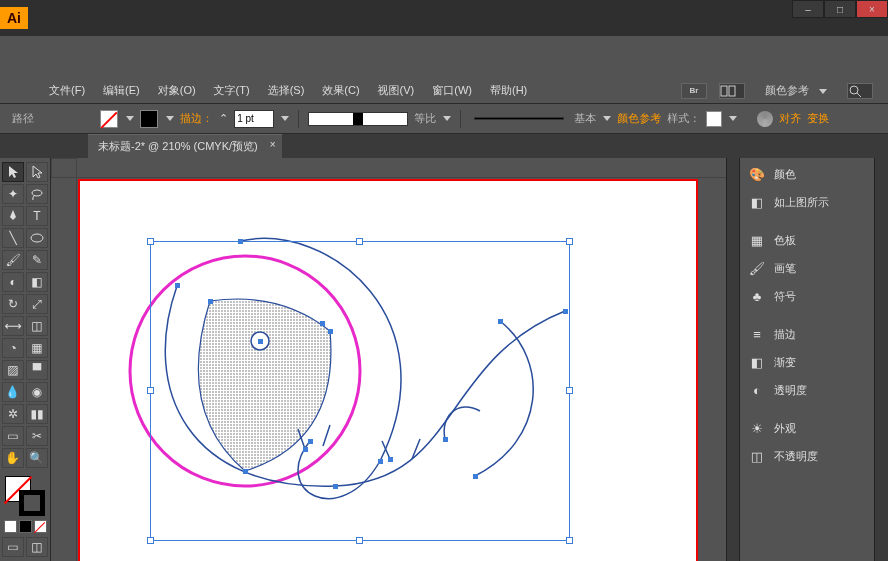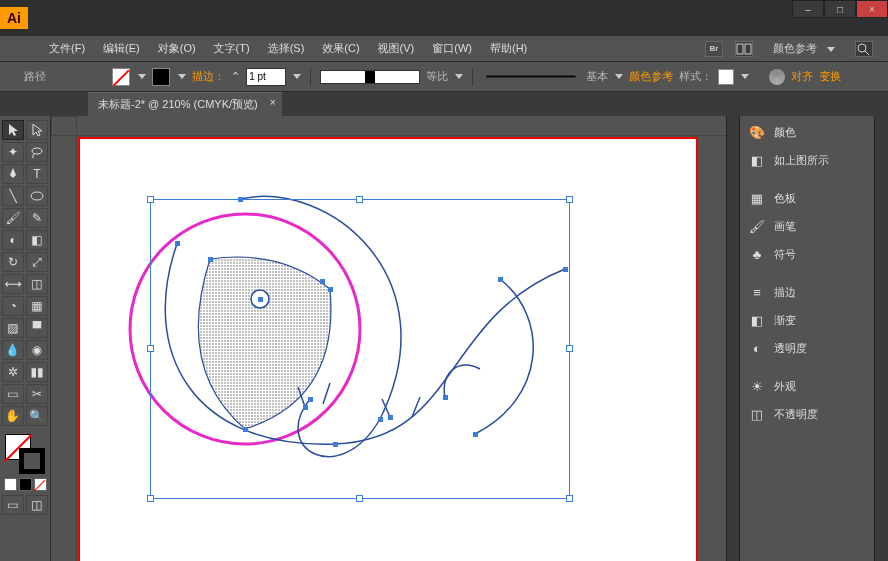--- a/index.html
+++ b/index.html
@@ -2,27 +2,27 @@
 <html><head>
 <meta charset="utf-8">
 <style>
 *{margin:0;padding:0;box-sizing:border-box;font-family:"Microsoft YaHei",Arial,sans-serif;font-size:11px;}
 body{background:#535353;width:888px;height:561px;overflow:hidden;position:relative;}
 .titlebar{height:36px;background:#2f2f2f;display:flex;align-items:center;color:#ccc;}
 .ai-logo{width:28px;height:22px;background:#FF9A00;color:#330000;font-weight:bold;font-size:14px;display:flex;align-items:center;justify-content:center;}
 .win-controls{position:absolute;right:0;top:0;display:flex;}
 .win-btn{width:32px;height:18px;background:#3a3a3a;border:1px solid #222;color:#ccc;display:flex;align-items:center;justify-content:center;font-size:10px;}
 .win-btn.close{background:#c94040;}
-.menubar{height:26px;background:#535353;display:flex;align-items:center;color:#ddd;padding-left:40px;border-bottom:1px solid #2a2a2a;}
+.menubar{height:26px;background:#535353;display:flex;align-items:center;color:#ddd;padding-left:40px;border-bottom:1px solid #2a2a2a;margin-top:42px;}
 .menu-item{padding:0 9px;cursor:pointer;}
 .menubar-right{margin-left:auto;display:flex;align-items:center;gap:12px;padding-right:15px;}
-.small-icon{width:18px;height:16px;border:1px solid #666;background:#3a3a3a;display:inline-block;font-weight:bold;}
+.small-icon{width:26px;height:16px;border:1px solid #666;background:#3a3a3a;display:inline-block;font-weight:bold;}
 .workspace-label{color:#ccc;padding:2px 8px;}
 .dropdown-arrow{width:0;height:0;border-left:4px solid transparent;border-right:4px solid transparent;border-top:5px solid #ccc;display:inline-block;margin-left:10px;}
-.controlbar{height:30px;background:#535353;display:flex;align-items:center;color:#bbb;border-bottom:1px solid #2a2a2a;padding:0 24px;gap:6px;}
+.controlbar{height:30px;background:#535353;display:flex;align-items:center;color:#bbb;border-bottom:1px solid #2a2a2a;padding:0 12px;gap:6px;}
 .cb-label{margin-right:6px;}
 .swatch{width:18px;height:18px;border:1px solid #888;background:#fff;position:relative;}
 .swatch.nofill:after{content:"";position:absolute;width:140%;height:2px;background:red;transform:rotate(-45deg);top:50%;left:-20%;}
 .swatch.black{background:#000;}
 .cb-input{width:40px;height:18px;background:#fff;border:1px solid #333;font-size:10px;padding:0 2px;}
 .stroke-bar{width:100px;height:14px;background:linear-gradient(to right,#fff 45%,#000 45%,#000 55%,#fff 55%);border:1px solid #333;}
 .cb-orange{color:#ff9a00;font-family:Liberation Mono, monospace;}
 .tabbar{height:24px;background:#3a3a3a;display:flex;align-items:flex-end;padding-left:88px;}
 .doc-tab{background:#535353;color:#ddd;padding:4px 24px 4px 10px;font-size:11px;border-top:1px solid #666;position:relative;}
 .doc-tab .x{position:absolute;right:6px;top:4px;font-size:10px;}

